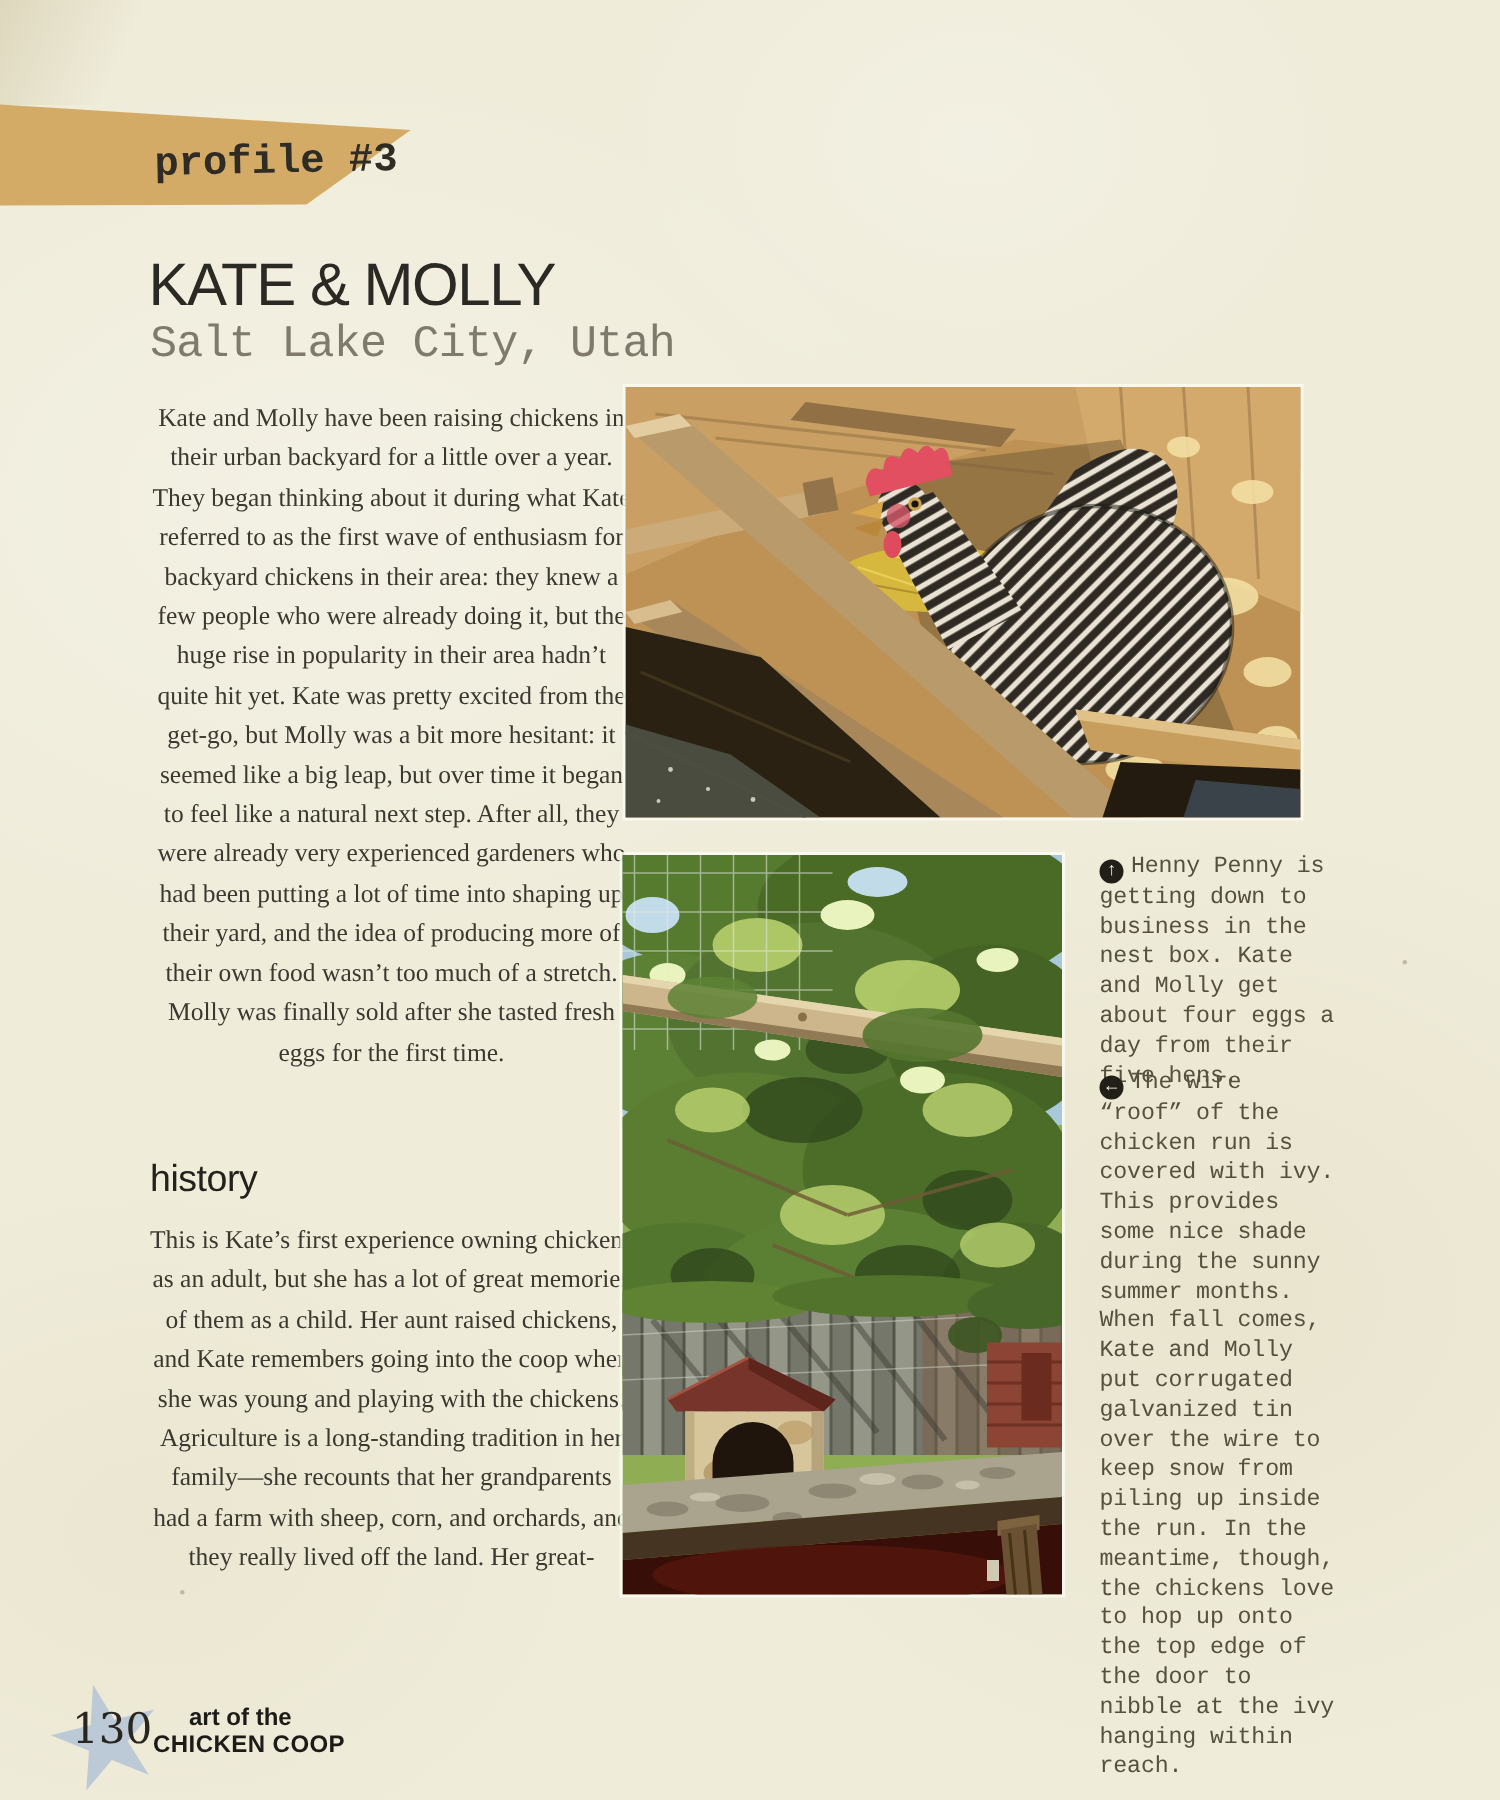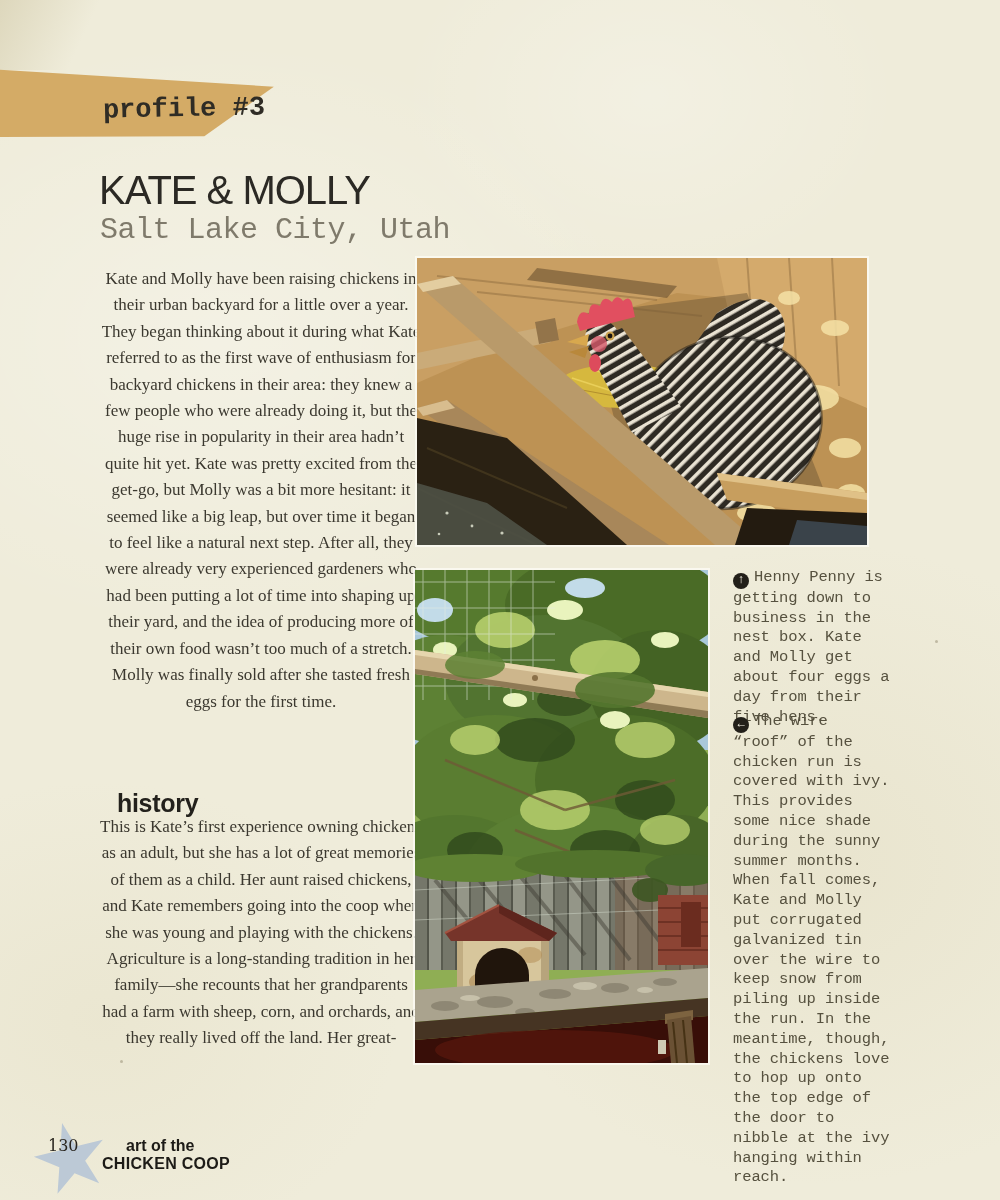--- a/index.html
+++ b/index.html
@@ -41,22 +41,22 @@
     color:#7f7a6b; white-space:nowrap;
   }
 
   .body {
     position:absolute; left:100px; width:322px; margin:0;
     font-family:"Liberation Serif", serif; font-size:17px; line-height:26.4px;
     color:#3b382f; text-align:center;
   }
   .intro { top:266px; }
   .history-h {
-    position:absolute; left:100px; top:772px; margin:17px;
-    font-family:"Liberation Sans", sans-serif; font-weight:bold; font-size:25px;
+    position:absolute; left:100px; top:772px; margin:0;
+    font-family:"Liberation Sans", sans-serif; font-weight:normal; font-size:25px;
     letter-spacing:-0.3px; color:#23211c;
   }
   .hist { top:814px; }
 
   .photo { position:absolute; box-shadow:0 0 0 2px rgba(252,250,242,.85); display:block; }
   .photo1 { left:417px; top:258px; width:450px; height:287px; }
   .photo2 { left:415px; top:570px; width:293px; height:493px; }
 
   .caption {
     position:absolute; left:733px; width:157px;
@@ -71,21 +71,21 @@
     align-items:center; justify-content:center; margin-right:5px; vertical-align:-2px;
   }
 
   .footer-star {
     position:absolute; left:34px; top:1122px; width:74px; height:74px;
     background:#bcc9d6; transform:rotate(-14deg);
     clip-path:polygon(50% 0%, 61% 35%, 98% 35%, 68% 57%, 79% 91%, 50% 70%, 21% 91%, 32% 57%, 2% 35%, 39% 35%);
   }
   .page-number {
     position:absolute; left:48px; top:1136px;
-    font-family:"DejaVu Serif", serif; font-size:16px; color:#29251f;
+    font-family:"DejaVu Serif", serif; font-size:28px; color:#29251f;
   }
   .series-title { position:absolute; left:102px; top:1137px; color:#1d1b17; }
   .series-line1 { font-weight:bold; font-size:16px; line-height:1.15;margin-left:24px; }
   .series-line2 { font-weight:bold; font-size:16px; line-height:1.15; letter-spacing:0.3px; }
 </style>
 </head>
 <body>
 
 <div class="page">
 

